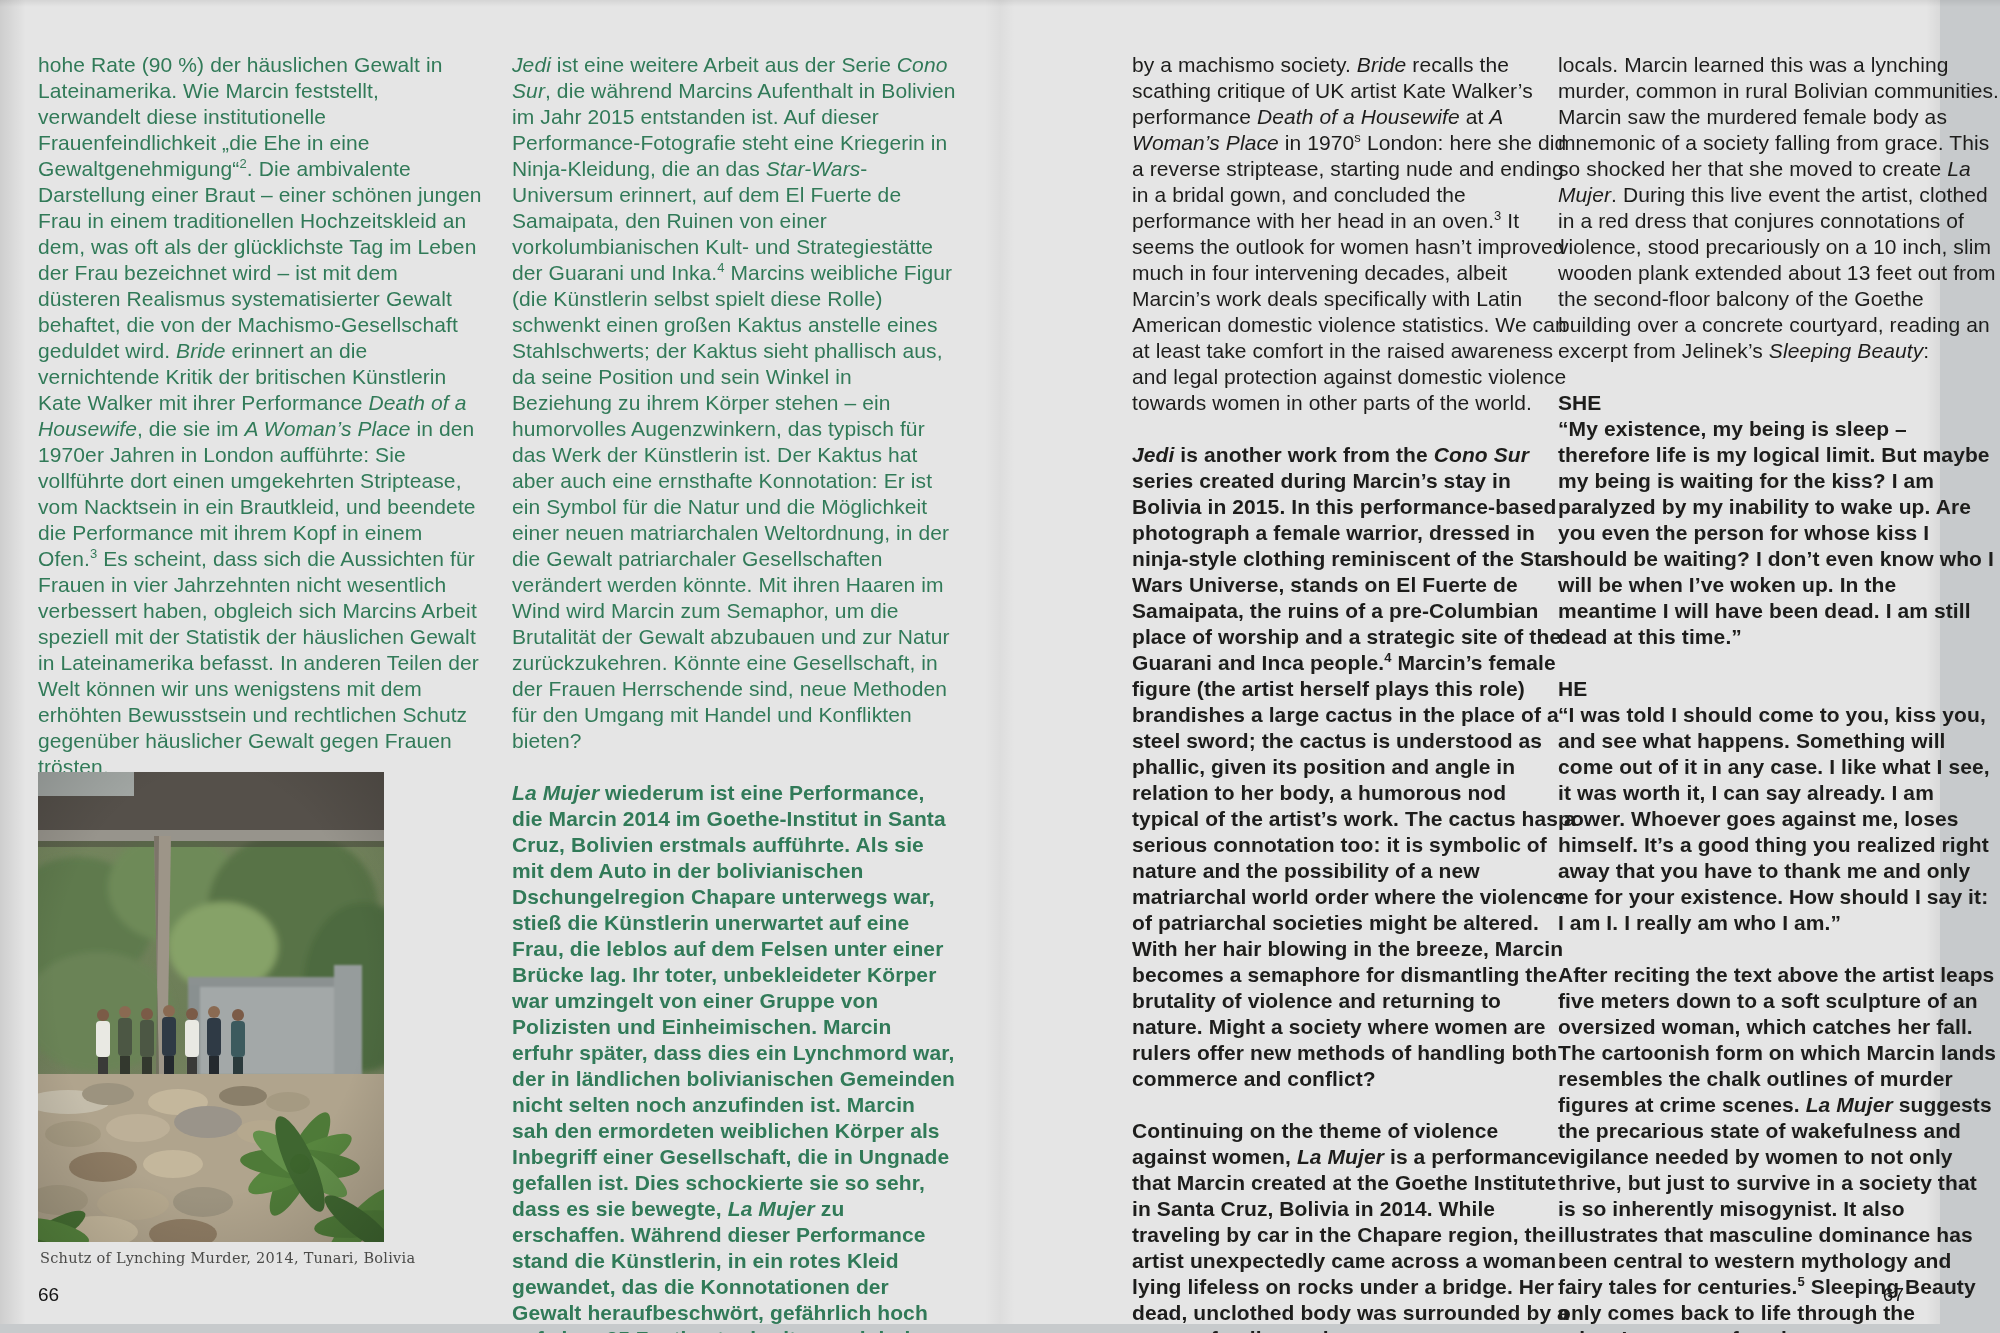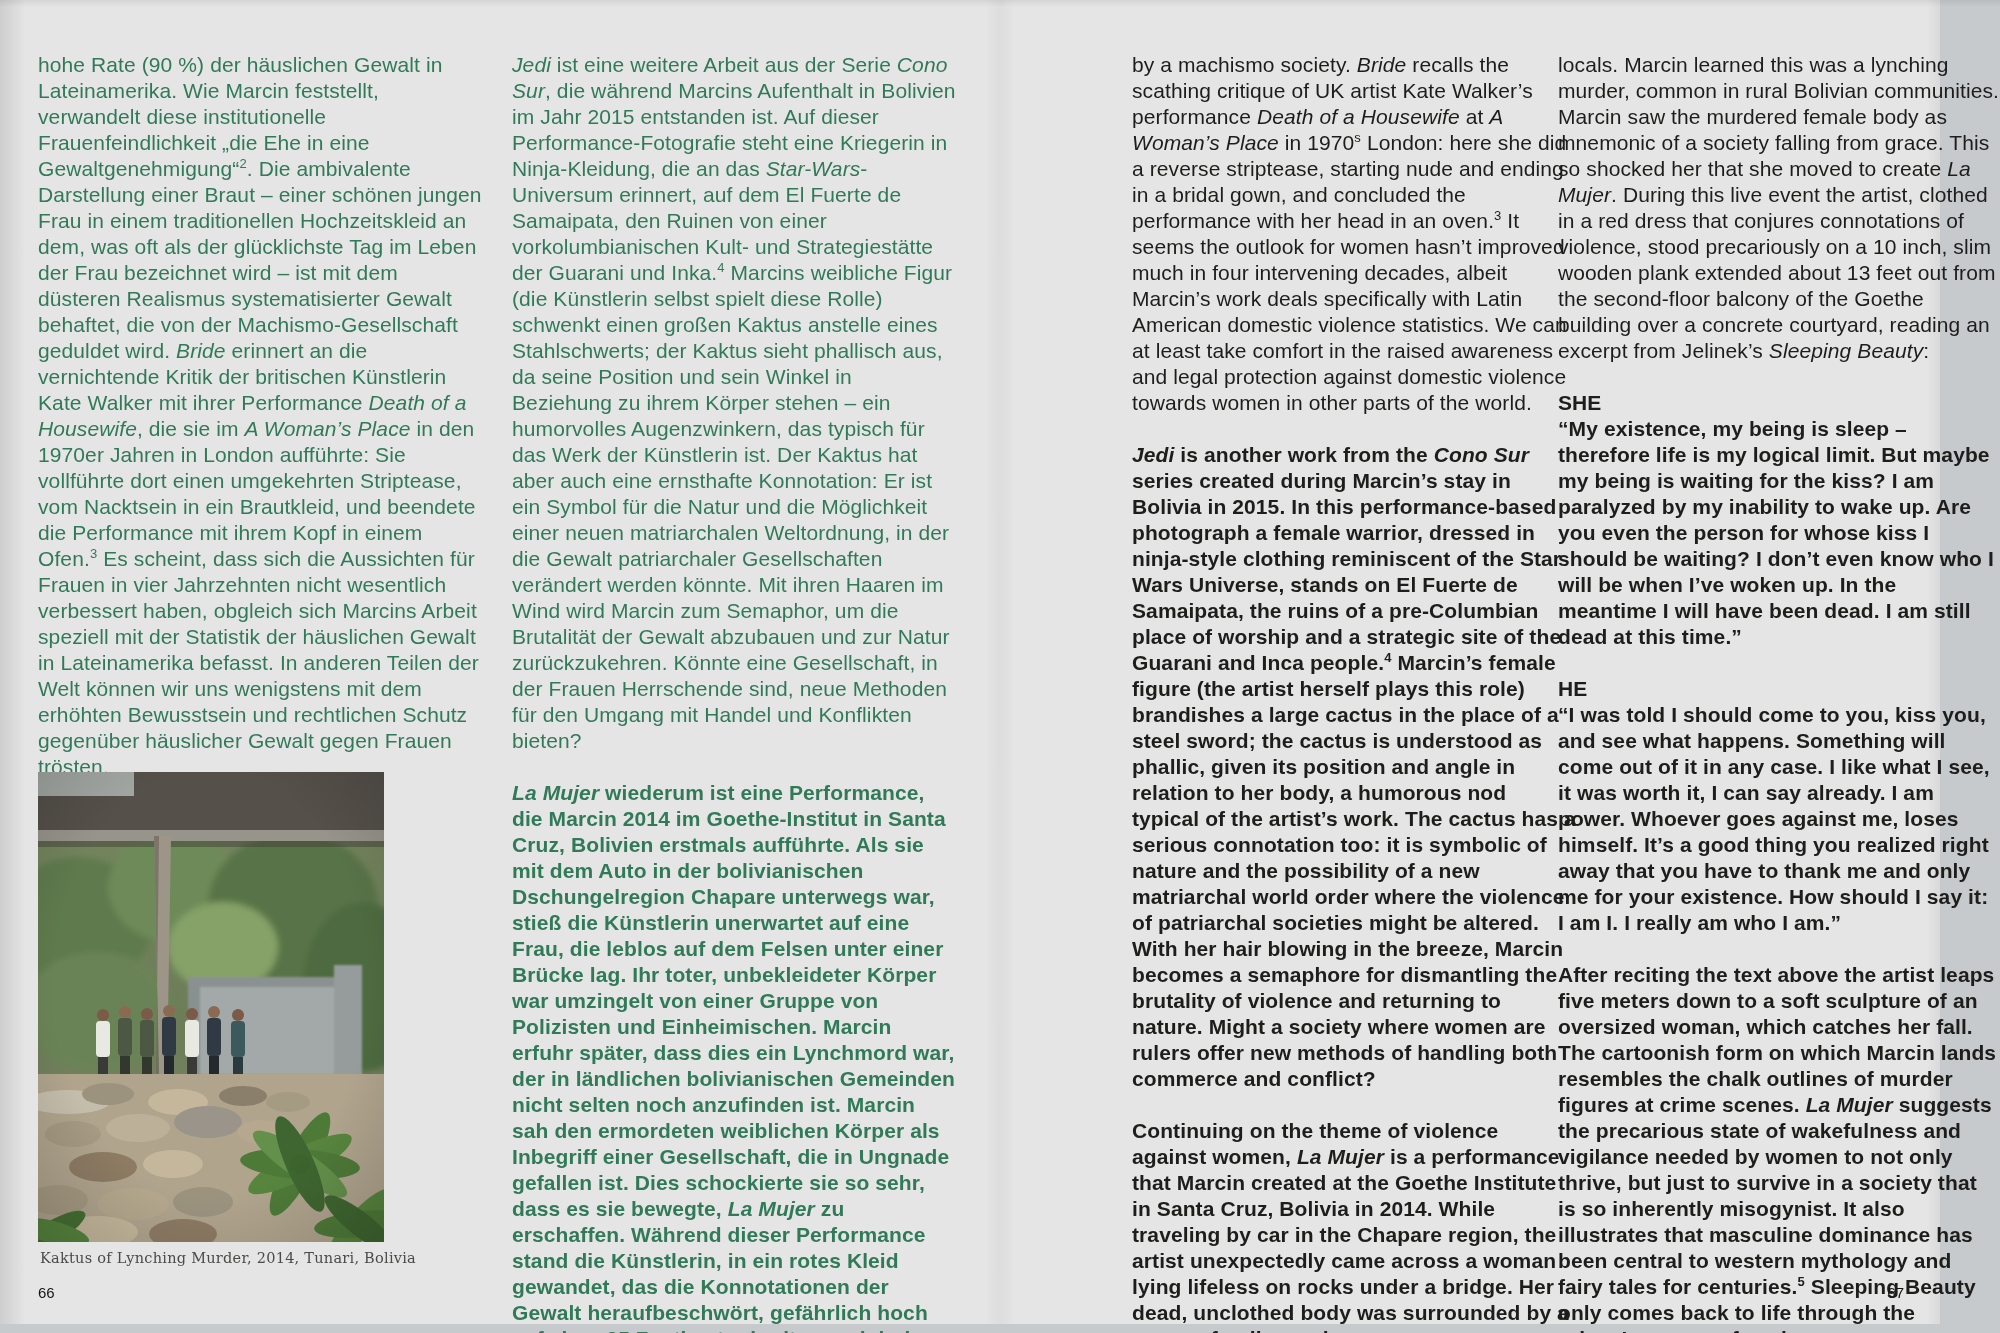--- a/index.html
+++ b/index.html
@@ -41,21 +41,21 @@
     position:absolute;left:38px;top:772px;width:346px;height:470px;
     overflow:hidden;background:#7d8d6d;
   }
   .photo svg{display:block;}
   .caption{
     position:absolute;left:40px;top:1250px;
     font-family:"DejaVu Serif","Liberation Serif",serif;
     font-size:14.5px;color:#4a4a48;letter-spacing:.25px;
   }
   .pagenum{
-    position:absolute;font-size:15px;color:#141414;font-weight:500;
+    position:absolute;font-size:19px;color:#141414;font-weight:500;
   }
   .pagenum-left{left:38px;top:1284px;}
   .pagenum-right{right:36px;top:1284px;text-align:center;}
 </style>
 </head>
 <body>
 
 <div class="spread">
 
   <div class="col german">
@@ -203,21 +203,21 @@
         <g transform="translate(14,460)">
           <ellipse rx="38" ry="11" fill="#466f33" transform="rotate(-30)"></ellipse>
           <ellipse rx="38" ry="11" fill="#57853e" transform="rotate(14)"></ellipse>
         </g>
       </g>
 
       <rect x="0" y="0" width="346" height="470" fill="url(#vig)"></rect>
     </svg>
   </div>
 
-  <div class="caption">Kaktus of Lynching Murder, 2014, Tunari, Bolivia</div>
+  <div class="caption">Schutz of Lynching Murder, 2014, Tunari, Bolivia</div>
 
   <div class="pagenum pagenum-left">66</div>
   <div class="pagenum pagenum-right">67</div>
 
   <div class="edge-left"></div>
   <div class="edge-top"></div>
   <div class="edge-right"></div>
   <div class="gutter"></div>
 </div>
 

